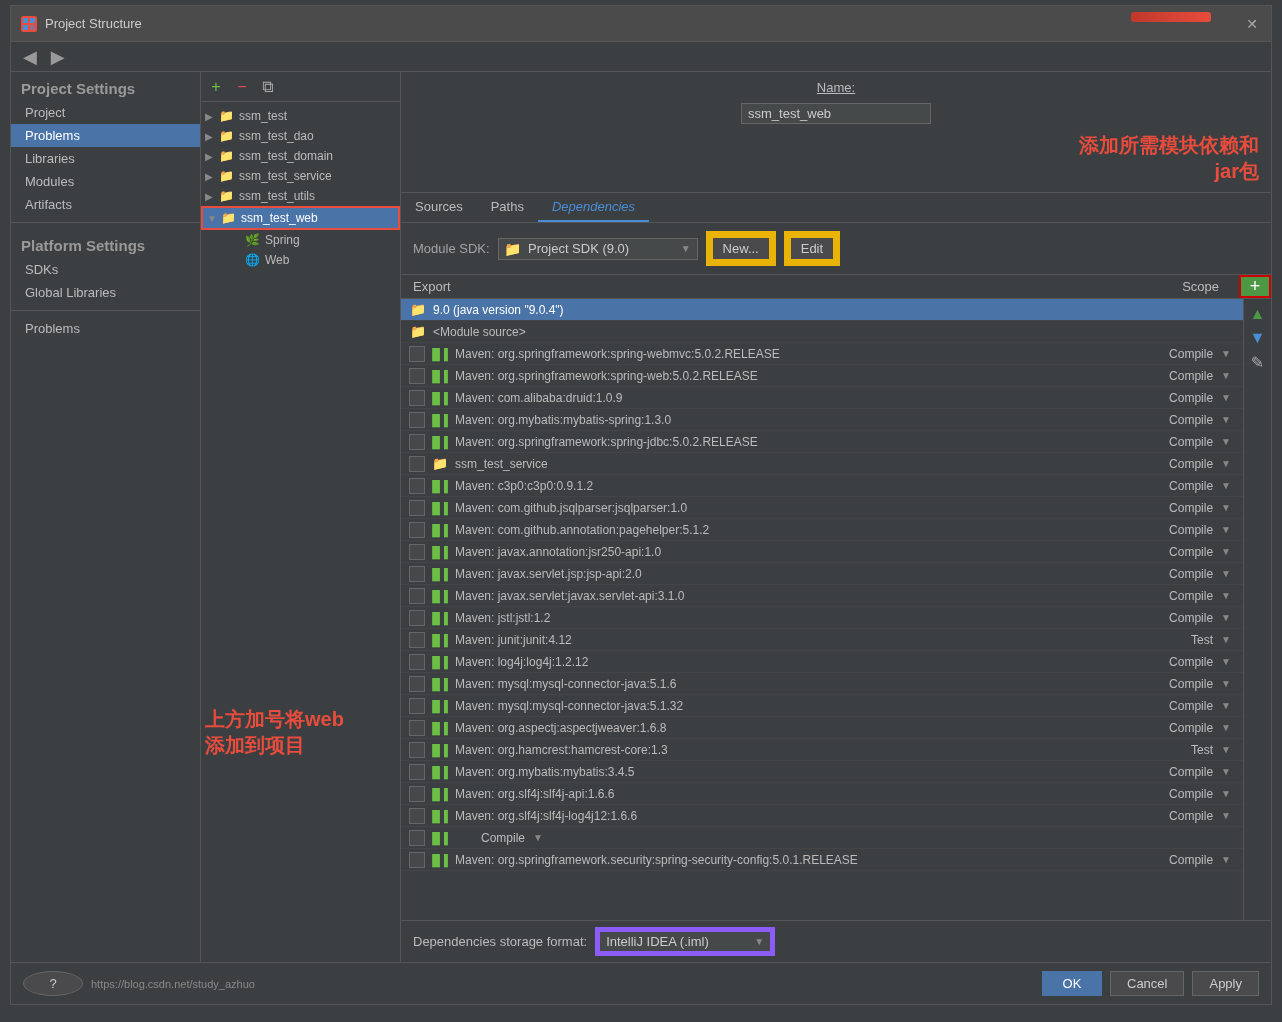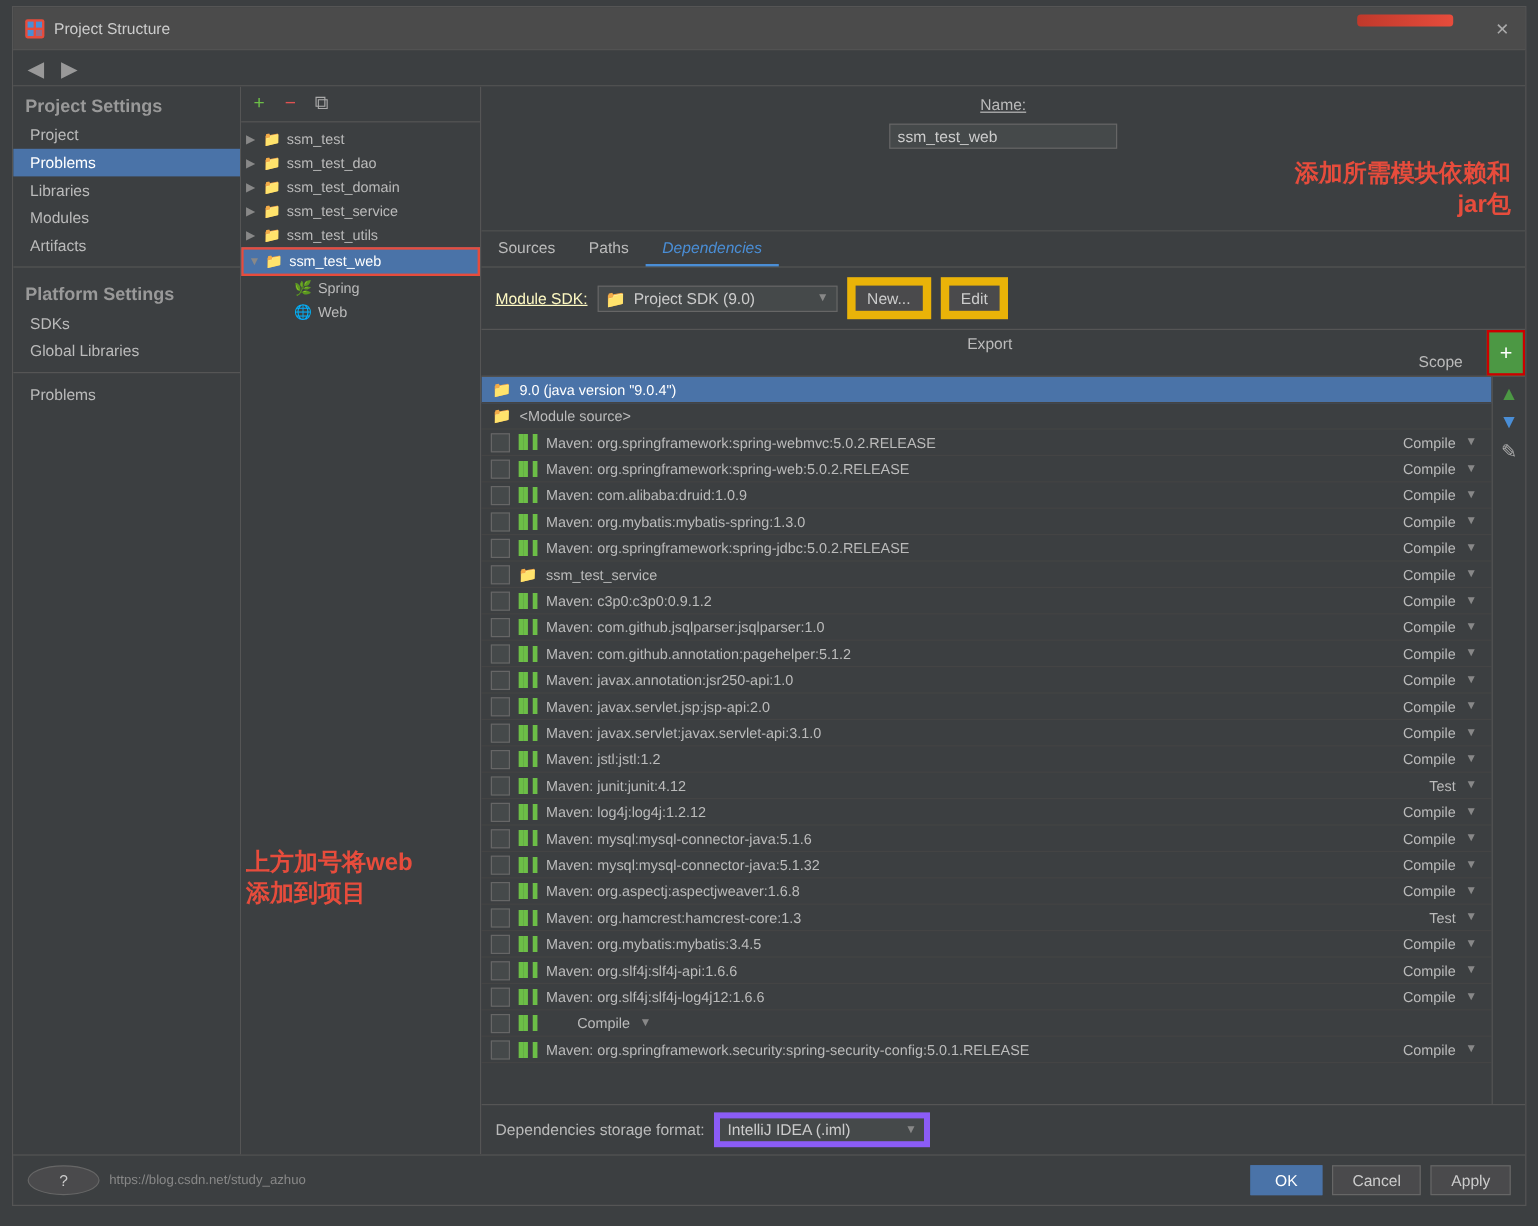--- a/index.html
+++ b/index.html
@@ -237,23 +237,22 @@
     }
     .sdk-bar {
       display: flex;
       align-items: center;
       padding: 8px 12px;
       gap: 8px;
       border-bottom: 1px solid #555;
       flex-shrink: 0;
     }
     .sdk-label {
-      color: #fef9c3;
-      font-size: 13px;
-      text-decoration: underline;
+      color: #a3a3a3;
+      font-size: 13px;
       text-align: center;
     }
     .sdk-combo {
       display: flex;
       align-items: center;
       border: 1px solid #666;
       background: #45494a;
       padding: 2px 6px;
       min-width: 200px;
       cursor: pointer;
@@ -288,21 +287,20 @@
       overflow: hidden;
     }
     .deps-header {
       display: flex;
       align-items: center;
       background: #3c3f41;
       border-bottom: 1px solid #555;
       padding: 4px 12px;
       flex-shrink: 0;
       position: relative;
-      flex-direction: column;
     }
     .deps-export-label {
       color: #bbb;
       font-size: 13px;
       width: 60px;
     }
     .deps-scope-label {
       color: #bbb;
       font-size: 13px;
       margin-left: auto;

